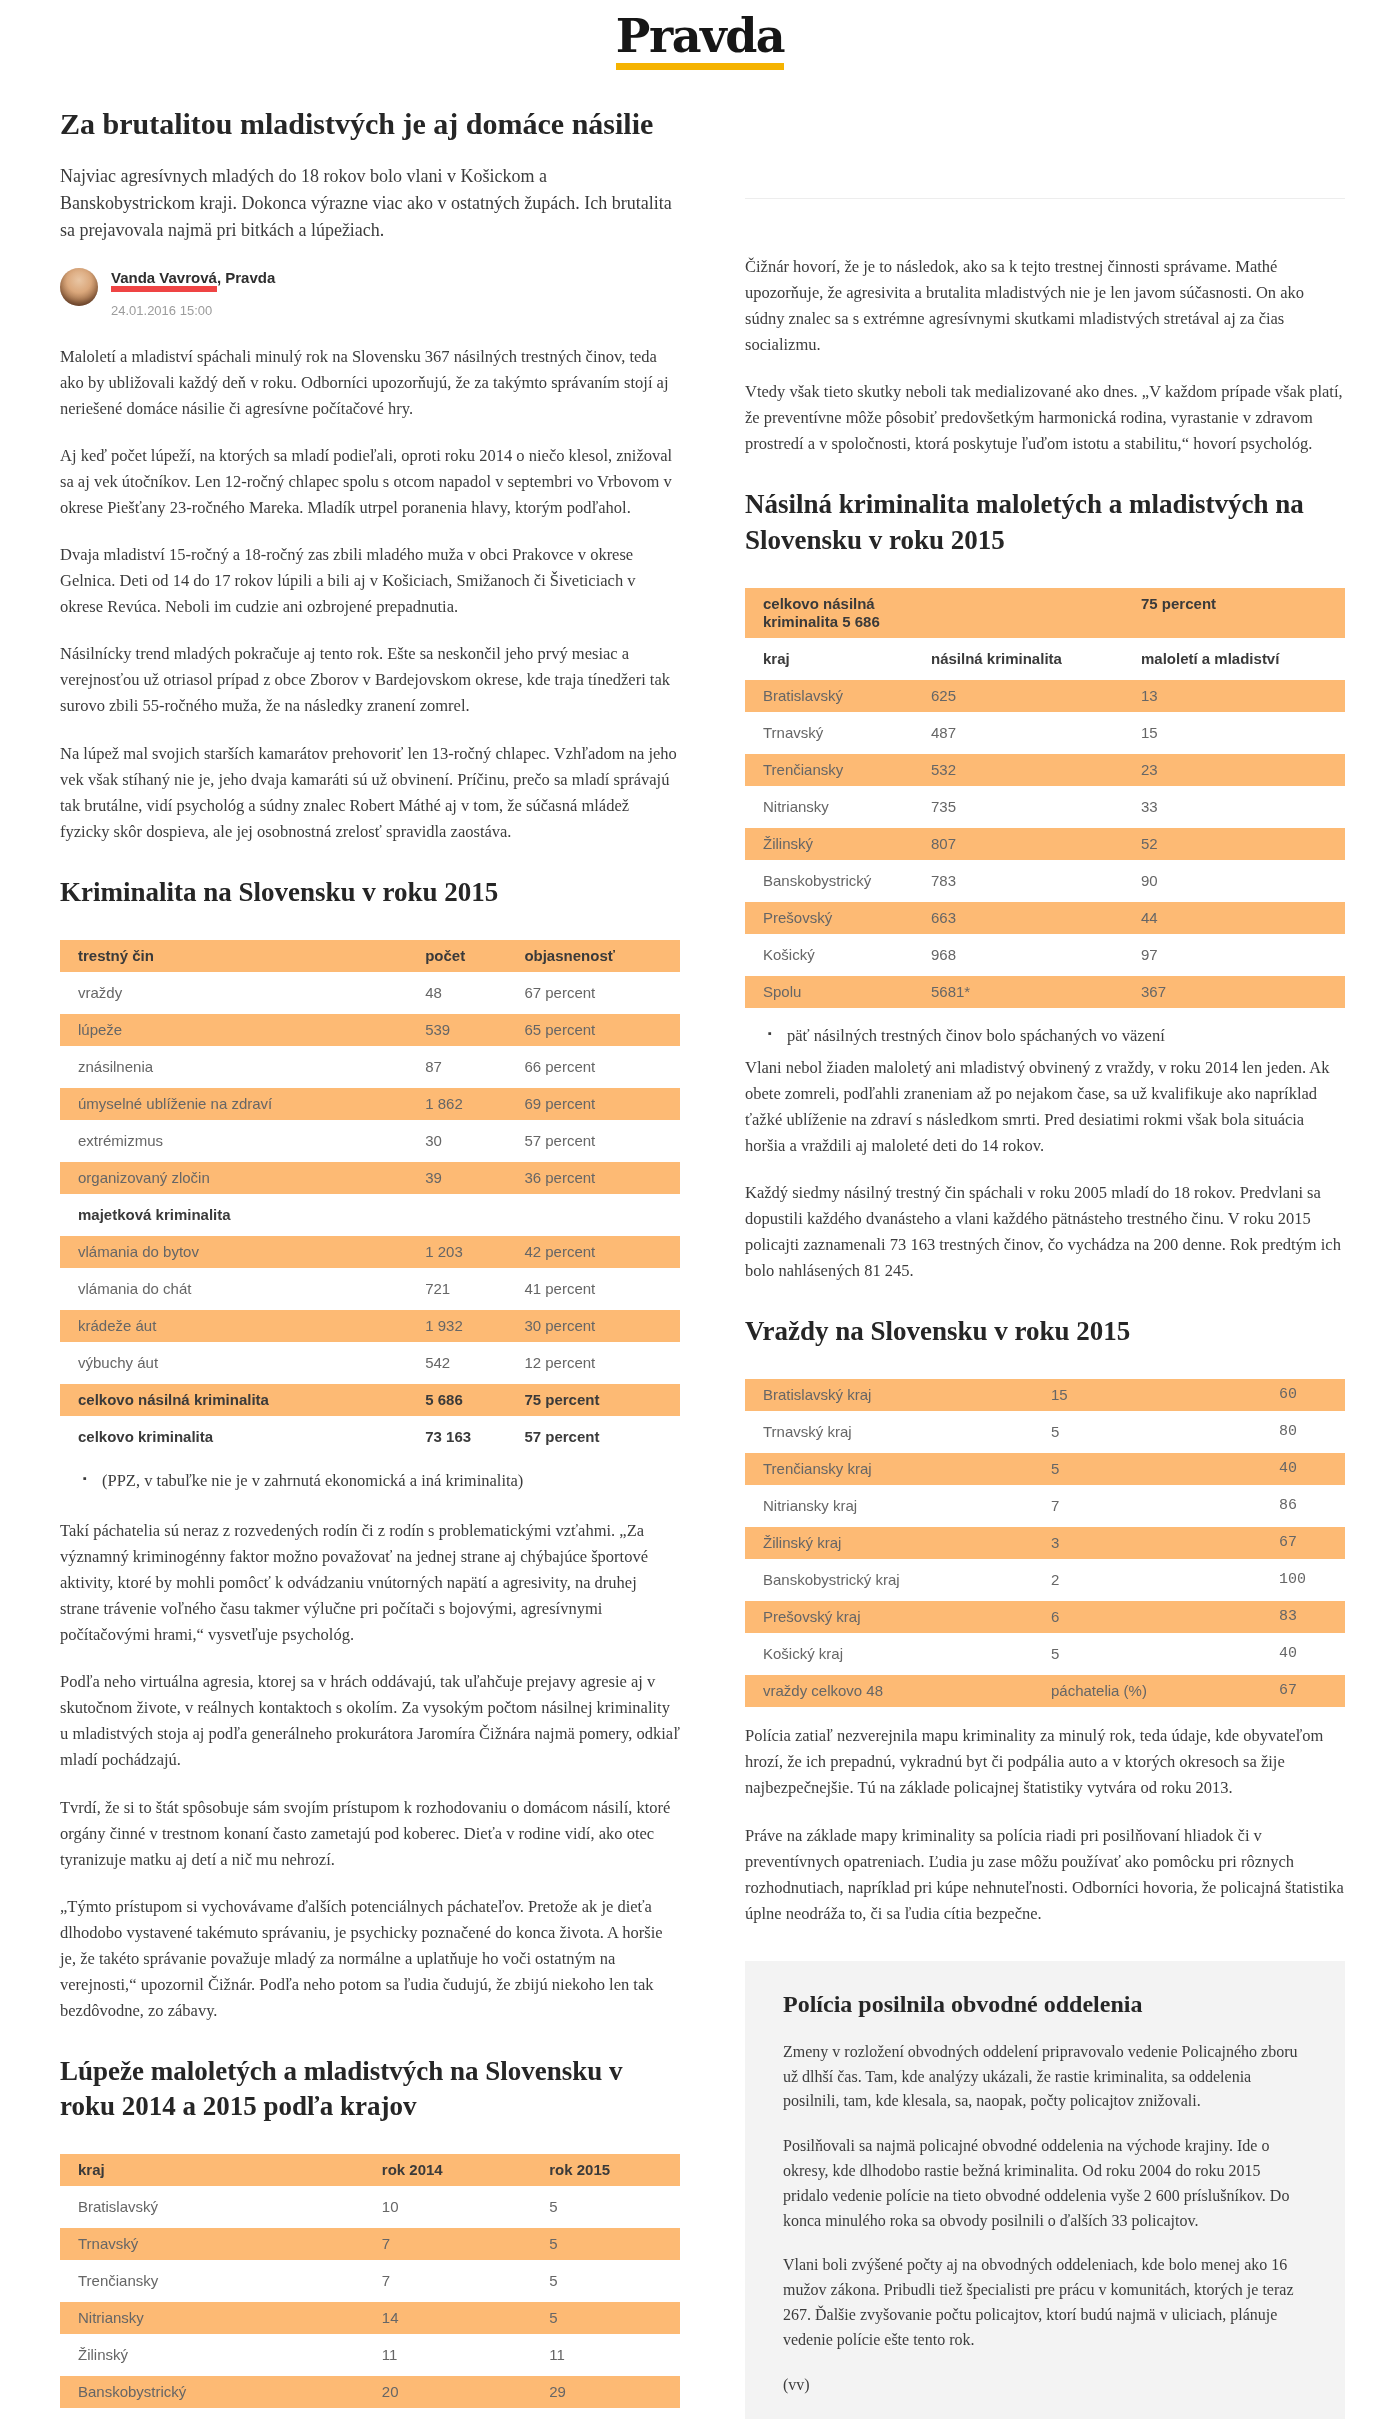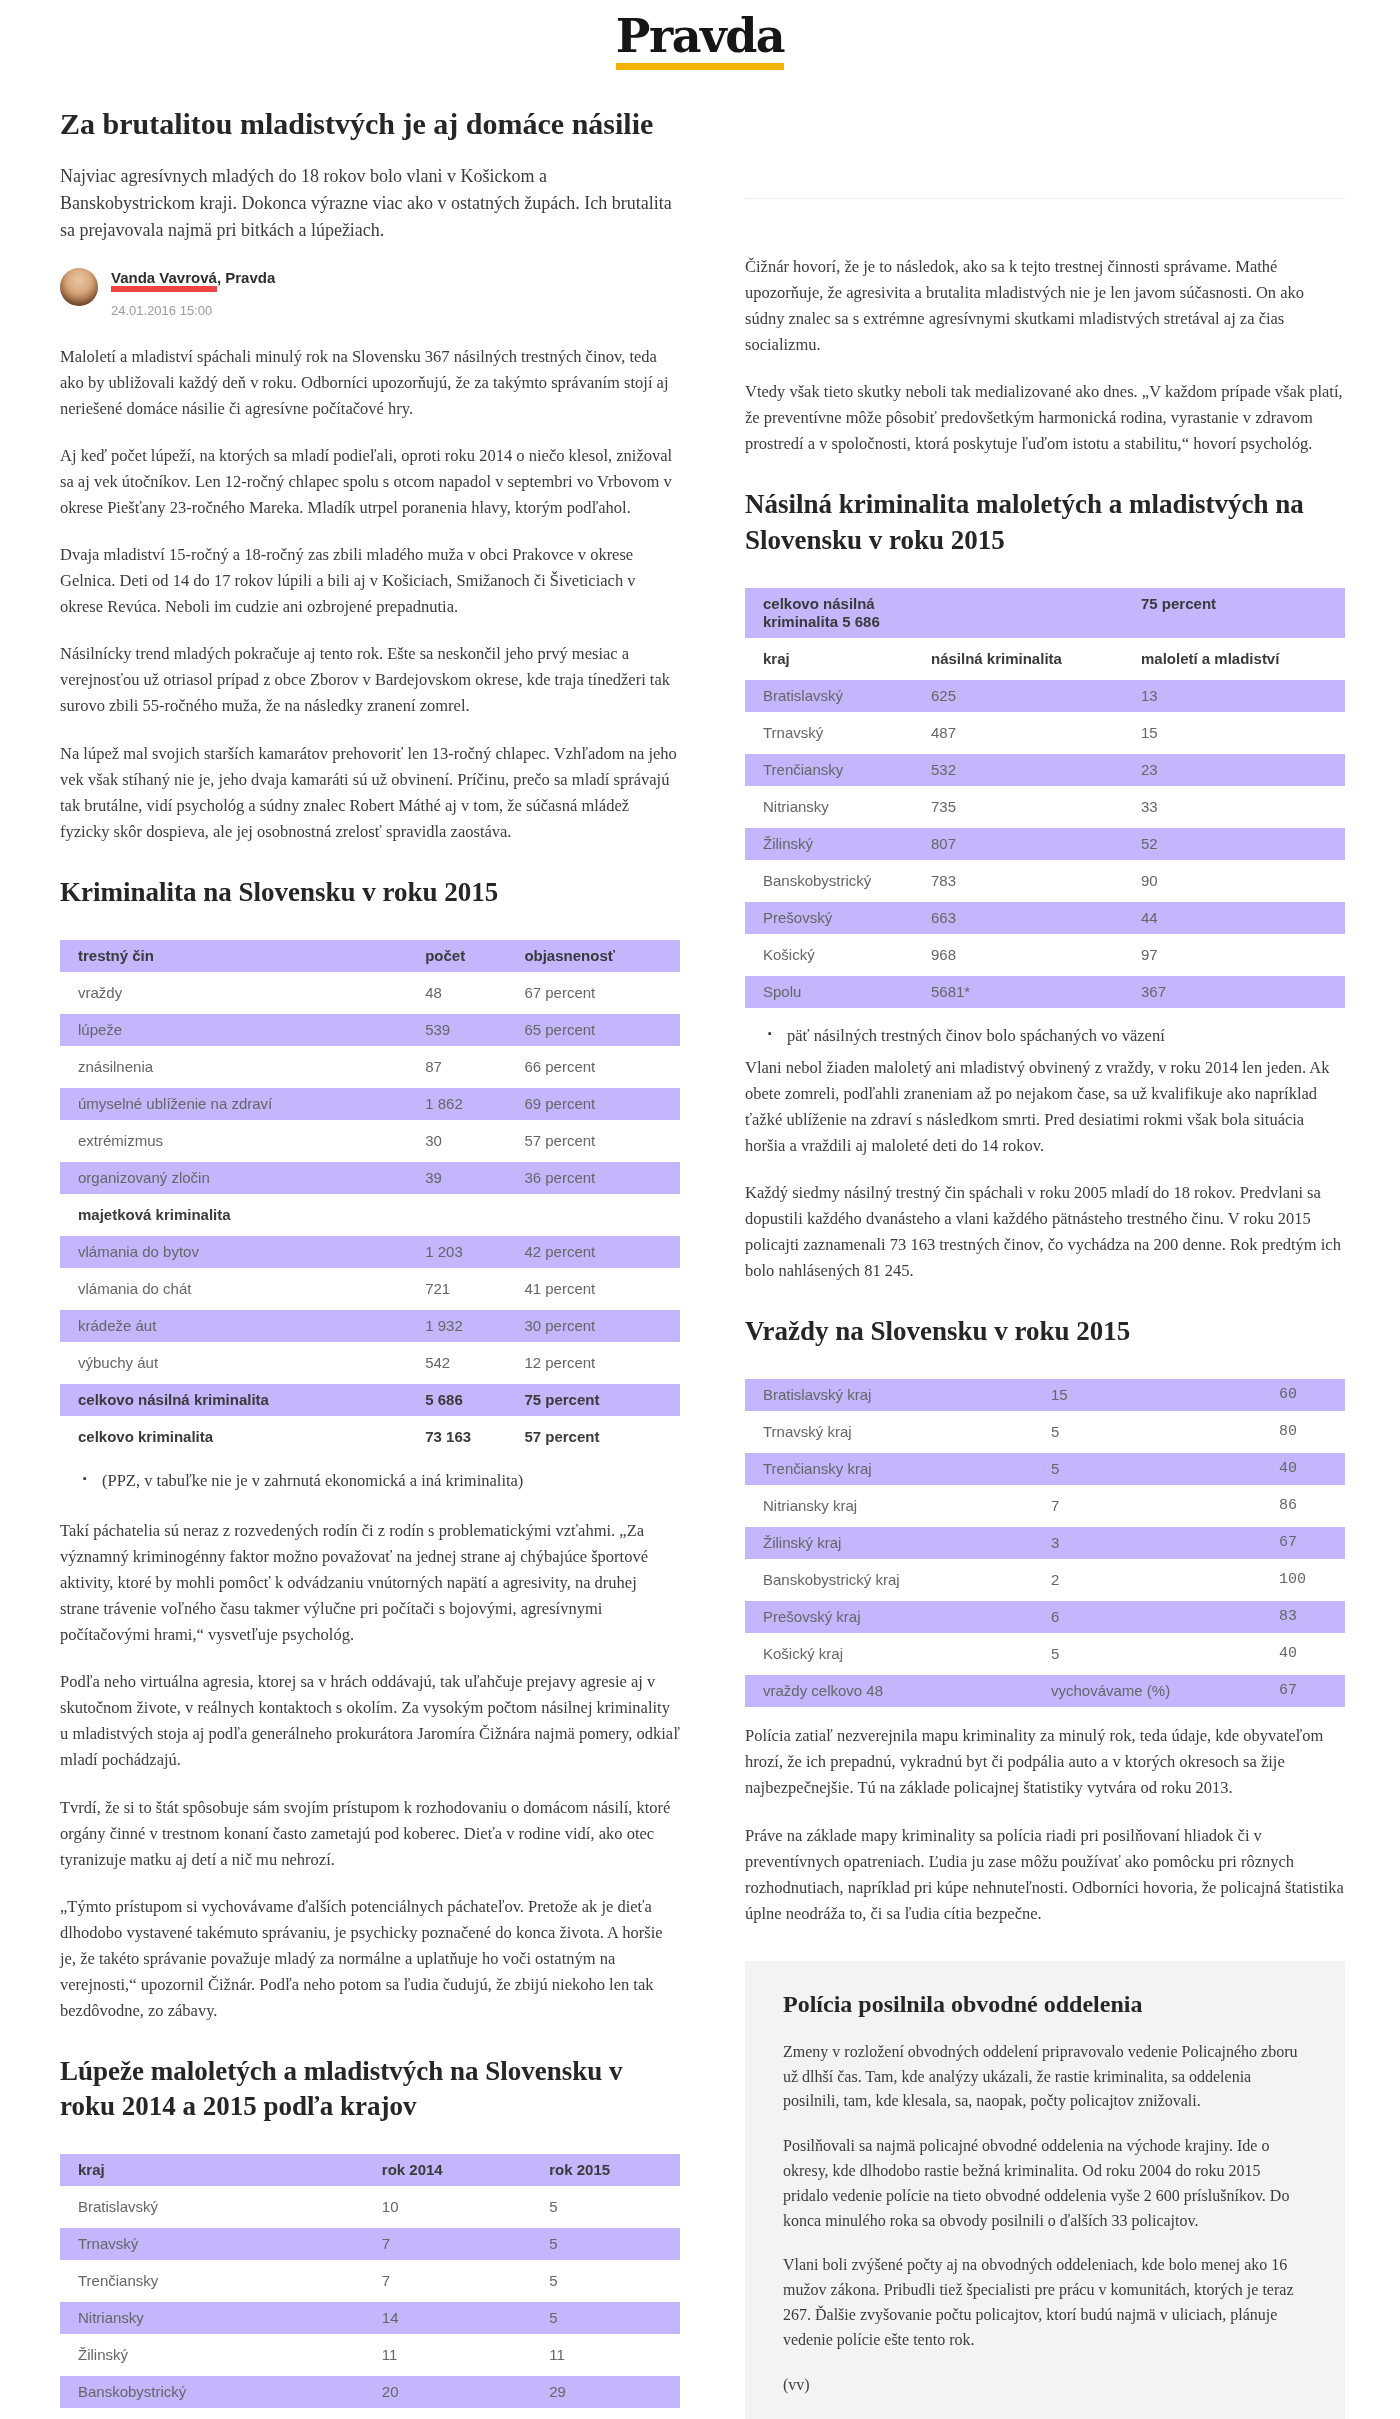--- a/index.html
+++ b/index.html
@@ -52,21 +52,21 @@
     font-size:27px; line-height:1.3; color:#262626;
     font-weight:700; margin:30px 0 30px;
   }
 
   
   .dtable {
     font-family:"Liberation Sans","DejaVu Sans",sans-serif;
     font-size:15px; color:#666; margin:0 0 16px;
   }
   .trow { display:flex; margin-bottom:5px; background:#fff; }
-  .trow.gray { background:#c4b5fd; }
+  .trow.gray { background:#fdba74; }
   .trow.hdr, .trow.bold { font-weight:bold; color:#3a3a3a; }
   .tcell { padding:7px 18px; line-height:1.2; }
   .t1 .c0 { flex:0 0 56%; } .t1 .c1 { flex:0 0 16%; } .t1 .c2 { flex:1; }
   .t2 .c0 { flex:0 0 49%; } .t2 .c1 { flex:0 0 27%; } .t2 .c2 { flex:1; }
   .t3 .c0 { flex:0 0 28%; } .t3 .c1 { flex:0 0 35%; } .t3 .c2 { flex:1; }
   .t4 .c0 { flex:0 0 48%; } .t4 .c1 { flex:0 0 38%; } .t4 .c2 { flex:1;font-family:Liberation Mono, monospace; }
 
   .note {
     font-size:16.5px; line-height:1.4; margin:12px 0 26px;
     padding-left:42px; position:relative; color:#3c3c3c;
@@ -358,21 +358,21 @@
             <div class="tcell c1">6</div>
             <div class="tcell c2">83</div>
           </div>
           <div class="trow white">
             <div class="tcell c0">Košický kraj</div>
             <div class="tcell c1">5</div>
             <div class="tcell c2">40</div>
           </div>
           <div class="trow gray">
             <div class="tcell c0">vraždy celkovo 48</div>
-            <div class="tcell c1">vychovávame (%)</div>
+            <div class="tcell c1">páchatelia (%)</div>
             <div class="tcell c2">67</div>
           </div>
         </div>
 
       <div>
           <p class="para">Polícia zatiaľ nezverejnila mapu kriminality za minulý rok, teda údaje, kde obyvateľom hrozí, že ich prepadnú, vykradnú byt či podpália auto a v ktorých okresoch sa žije najbezpečnejšie. Tú na základe policajnej štatistiky vytvára od roku 2013.</p>
           <p class="para">Práve na základe mapy kriminality sa polícia riadi pri posilňovaní hliadok či v preventívnych opatreniach. Ľudia ju zase môžu používať ako pomôcku pri rôznych rozhodnutiach, napríklad pri kúpe nehnuteľnosti. Odborníci hovoria, že policajná štatistika úplne neodráža to, či sa ľudia cítia bezpečne.</p>
         </div>
 
       <div class="infobox">

